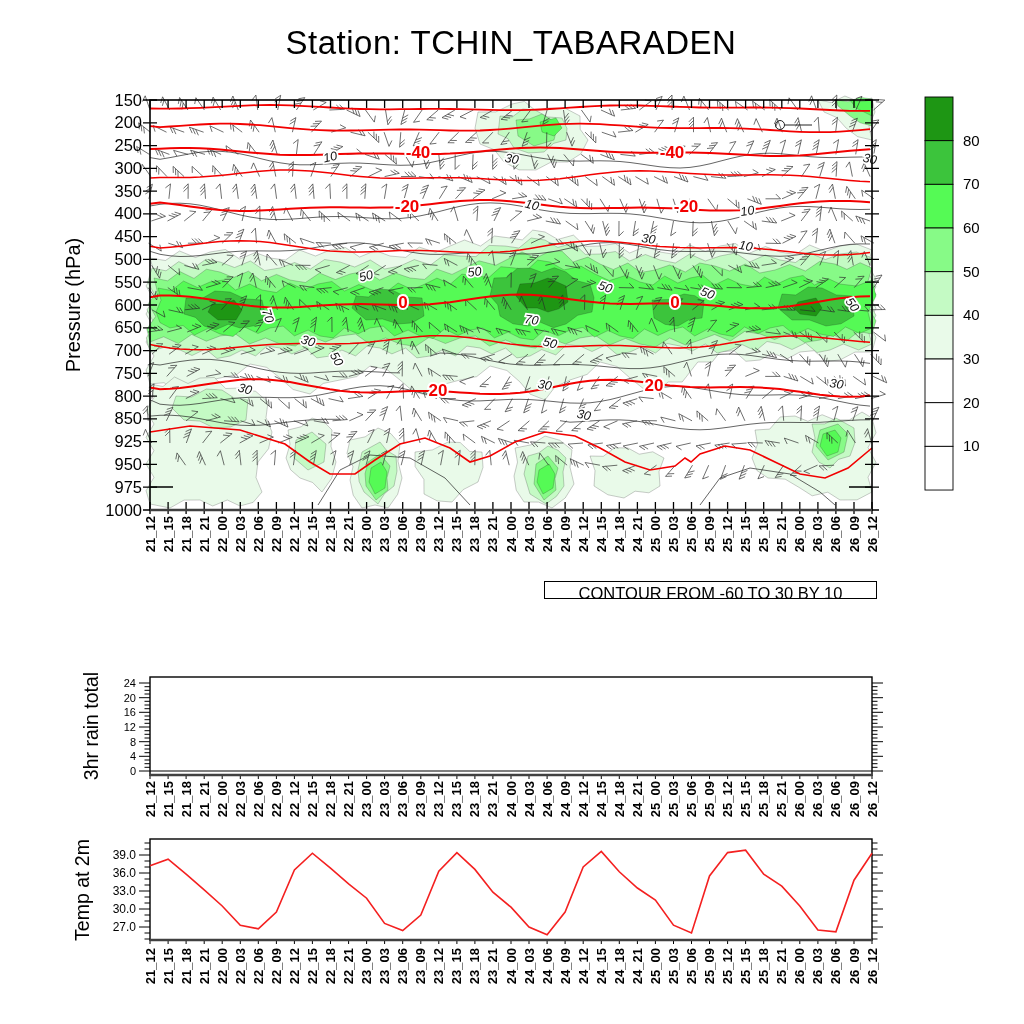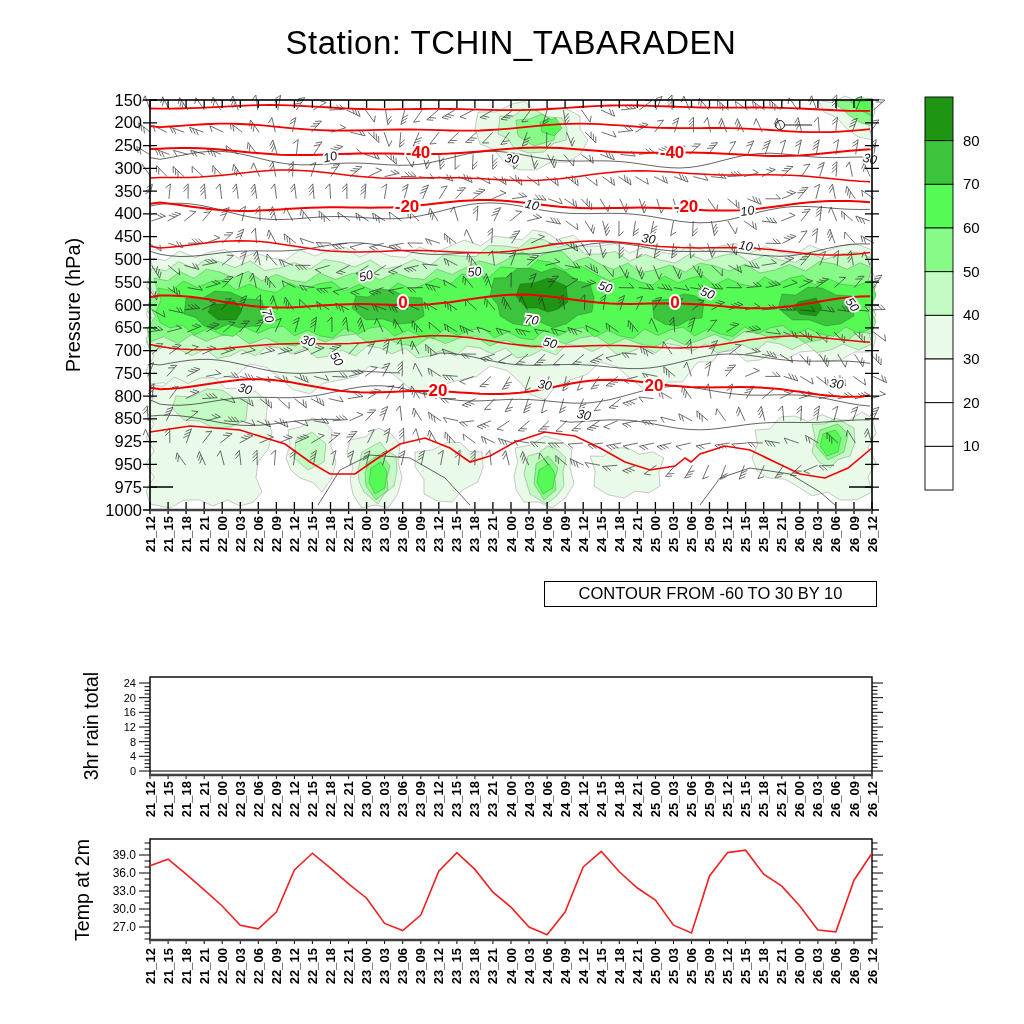--- a/index.html
+++ b/index.html
@@ -1,20 +1,20 @@
 <!DOCTYPE html>
 <html><head>
 <meta charset="utf-8">
 <style>
   html,body{margin:0;padding:0;background:#fff;}
   #page{position:relative;width:1024px;height:1024px;background:#fff;overflow:hidden;
         font-family:"Liberation Sans",sans-serif;}
   #chart-title{position:absolute;top:24px;left:0;width:1022px;text-align:center;
         font-size:33px;font-weight:500;color:#000;letter-spacing:0.5px;}
-  #contour-note{position:absolute;top:581px;left:544px;width:333px;height:26px;
+  #contour-note{position:absolute;top:581px;left:544px;width:333px;height:18px;
         box-sizing:border-box;border:1.6px solid #000;background:#fff;
         font-size:16.5px;line-height:23px;text-align:center;color:#000;}
   svg text{font-family:"Liberation Sans",sans-serif;fill:#000;}
   .tlabel{font-size:13px;font-weight:700;}
   .plabel{font-size:16.5px;font-weight:500;}
   .cblabel{font-size:15px;}
   .rylabel{font-size:11px;}
   .tylabel{font-size:12px;}
   .axtitle{font-size:20px;}
   .axtitle2{font-size:19.5px;}

